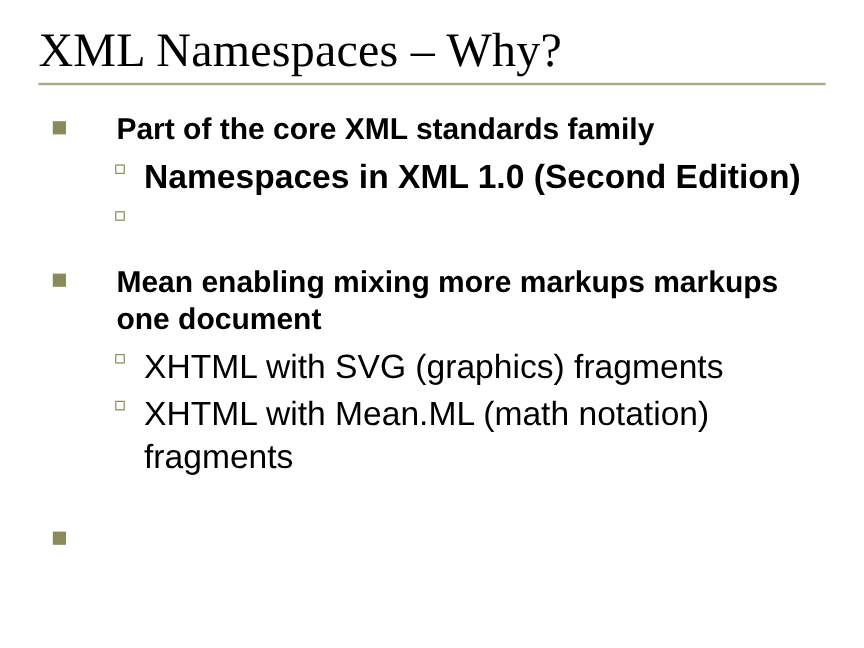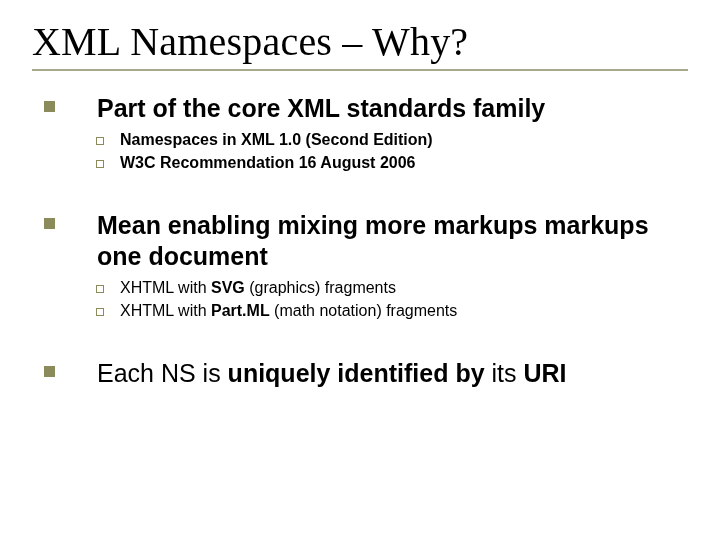--- a/index.html
+++ b/index.html
@@ -66,64 +66,62 @@
   .l2 .marker {
     width: 8px;
     height: 8px;
     border: 1.5px solid #8a8a5a;
     box-sizing: border-box;
     margin-top: 7px;
     margin-right: 16px;
     flex: 0 0 auto;
   }
   .l2 .text {
-    font-size: 16px;
+    font-size: 28px;
     line-height: 1.3;
   }
   .l2 .text.bold { font-weight: 700; }
 
   .gap { height: 18px; }
 
-  b { font-weight: 700; }
+  b { font-weight: 400; }
 </style>
 </head>
 <body>
 
 <div class="slide">
   <h1 class="title">XML Namespaces – Why?</h1>
   <hr class="rule">
   <div class="bullets" id="bullets">
       <div class="l1">
         <div class="marker"></div>
         <div class="text bold">Part of the core XML standards family</div>
       </div>
       <div class="sub">
         <div class="l2">
           <div class="marker"></div>
           <div class="text bold">Namespaces in XML 1.0 (Second Edition)</div>
         </div>
         <div class="l2">
           <div class="marker"></div>
-          <div class="text bold">W3C Recommendation 16 August 2006</div>
         </div>
       </div>
       <div class="gap"></div>
       <div class="l1">
         <div class="marker"></div>
         <div class="text bold">Mean enabling mixing more markups markups one document</div>
       </div>
       <div class="sub">
         <div class="l2">
           <div class="marker"></div>
           <div class="text">XHTML with <b>SVG</b> (graphics) fragments</div>
         </div>
         <div class="l2">
           <div class="marker"></div>
-          <div class="text">XHTML with <b>Part.ML</b> (math notation) fragments</div>
+          <div class="text">XHTML with <b>Mean.ML</b> (math notation) fragments</div>
         </div>
       </div>
       <div class="gap"></div>
       <div class="l1">
         <div class="marker"></div>
-        <div class="text">Each NS is <b>uniquely identified by</b> its <b>URI</b></div>
       </div>
     </div>
 </div>
 
 </body></html>

